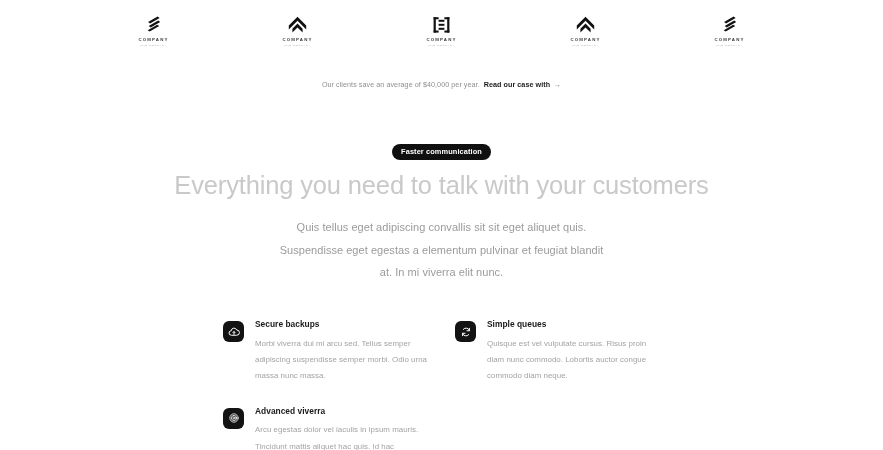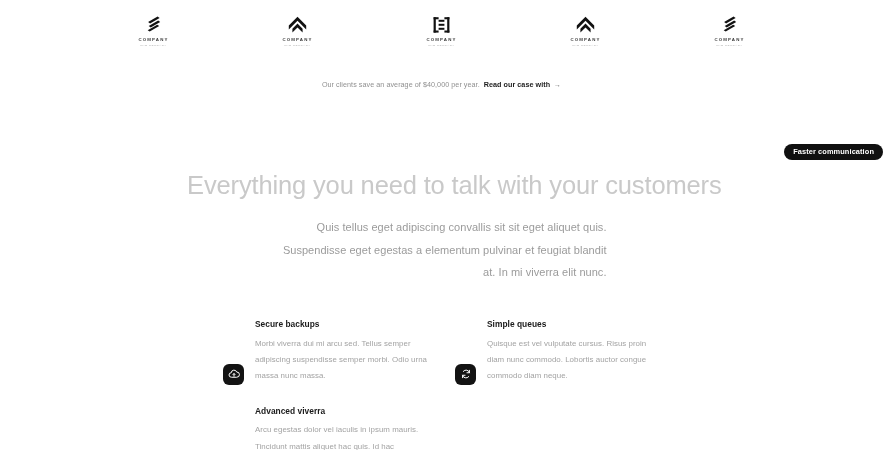--- a/index.html
+++ b/index.html
@@ -77,21 +77,21 @@
     color: #1c1c1c;
     font-weight: 700;
     text-decoration: none;
     letter-spacing: 0.05px;
   }
   .announce-arrow { color: #6f6f6f; font-size: 7px; }
 
   
   .hero {
     margin-top: 52px;
-    text-align: right;
+    text-align: center;
   }
   .badge {
     display: inline-block;
     background: #101010;
     color: #ffffff;
     font-size: 7.4px;
     font-weight: 700;
     letter-spacing: 0.1px;
     padding: 4px 9px 4px 9px;
     border-radius: 20px;
@@ -120,21 +120,21 @@
     margin: 36px auto 0 auto;
     width: 437px;
     display: grid;
     grid-template-columns: 1fr 1fr;
     column-gap: 27px;
     row-gap: 22px;
   }
   .feature {
     display: flex;
     gap: 11px;
-    align-items: flex-end;
+    align-items: flex-start;
   }
   .feature-icon {
     flex: 0 0 auto;
     width: 21px;
     height: 21px;
     border-radius: 6px;
     background: #131313;
     display: flex;
     align-items: center;
     justify-content: center;

